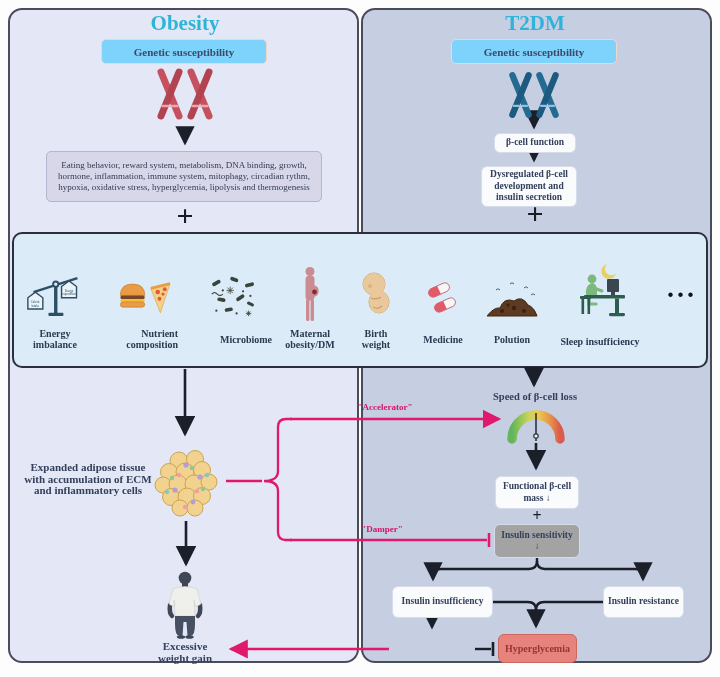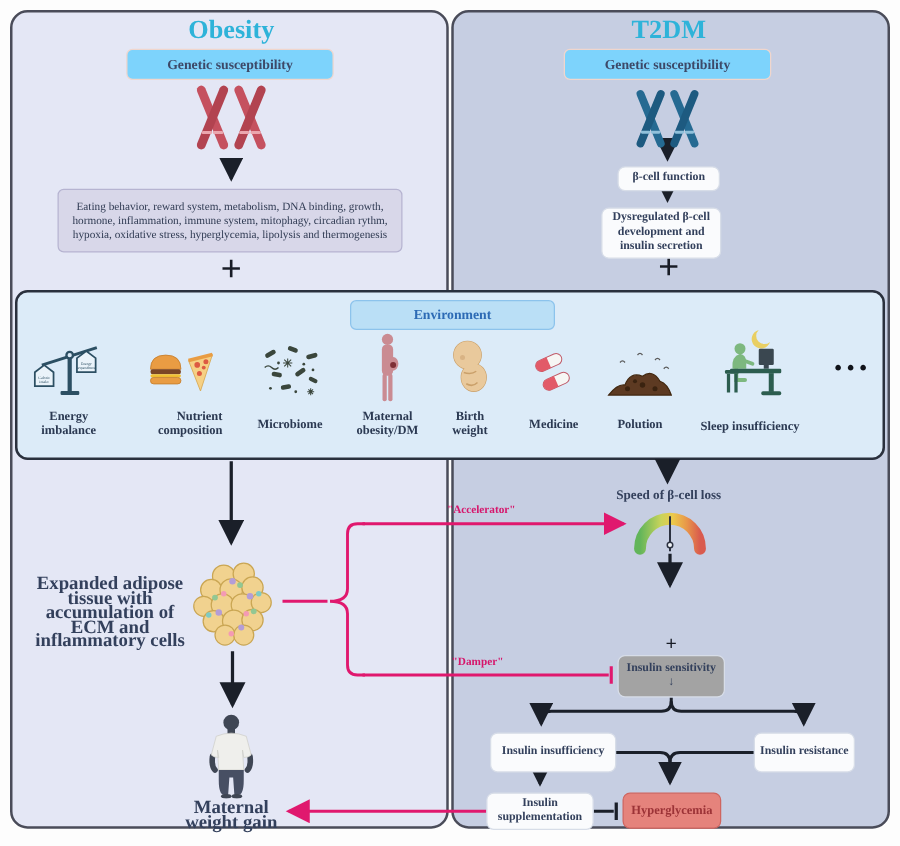--- a/index.html
+++ b/index.html
@@ -9,21 +9,21 @@
   .cbox{display:flex;align-items:center;justify-content:center;text-align:center;}
   .title{font-size:21px;font-weight:800;color:#2eb3d9;}
   .genetic{background:#7dd3fc;border:1px solid #f0d6cd;border-radius:5px;color:#3d4968;font-weight:700;font-size:11px;}
   .flowbox{background:#fafbfd;border:1px solid #d7dde8;border-radius:6px;color:#33405c;font-size:9.5px;font-weight:600;line-height:11.5px;padding:2px 4px;}
   .factors{background:#d8d7e9;border:1px solid #b6b4d1;border-radius:5px;color:#313c54;font-size:9px;font-weight:500;line-height:11px;padding:3px 6px;}
   .envband{background:#dcebf8;border:2.5px solid #2a303d;border-radius:10px;}
   .envlabel{background:#badff6;border:1.5px solid #8cc3ec;border-radius:5px;color:#2d6bb5;font-weight:700;font-size:11px;}
   .envitem-label{font-size:10px;font-weight:700;color:#2b3952;line-height:11px;text-align:center;}
   .plus{font-weight:800;color:#181c26;text-align:center;line-height:1;}
   .pinklabel{color:#d6156b;font-size:9px;font-weight:600;text-align:center;}
-  .smalltext{font-size:15px;font-weight:600;color:#33405c;line-height:11.5px;text-align:center;}
+  .smalltext{font-size:11px;font-weight:600;color:#33405c;line-height:11.5px;text-align:center;}
   .hyper{background:#e5837c;border:1px solid #cf655f;border-radius:6px;color:#9c3337;font-weight:700;font-size:10px;}
   .sens{background:#a3a3a3;}
   .dots{font-size:28px;font-weight:800;color:#10131a;letter-spacing:3px;text-align:center;}
   svg{display:block;}
 </style>
 </head>
 <body>
 
 <div id="canvas">
 
@@ -95,21 +95,20 @@
 
   <div class="abs cbox factors" style="left:46px;top:151px;width:276px;height:51px;z-index:4;">Eating behavior, reward system, metabolism, DNA binding, growth, hormone, inflammation, immune system, mitophagy, circadian rythm, hypoxia, oxidative stress, hyperglycemia, lipolysis and thermogenesis</div>
 
   <div class="abs plus" style="left:165px;top:201px;width:40px;font-size:30px;z-index:4;">+</div>
   <div class="abs plus" style="left:515px;top:199px;width:40px;font-size:30px;z-index:4;">+</div>
 
   <div class="abs cbox flowbox" style="left:494px;top:133px;width:82px;height:20px;z-index:4;text-align:right;">β-cell function</div>
   <div class="abs cbox flowbox" style="left:481px;top:166px;width:96px;height:41px;z-index:4;">Dysregulated β-cell development and insulin secretion</div>
 
   <div class="abs envband" style="left:12px;top:232px;width:696px;height:136px;z-index:2;"></div>
-  <div class="abs cbox envlabel" style="left:280px;top:240px;width:164px;height:24px;z-index:4;">Environment</div>
 
   <svg class="abs" style="left:26px;top:268px;z-index:4;" width="58" height="52" viewBox="0 0 62 52">
     <rect x="24" y="46" width="16" height="3.5" rx="1" fill="#2c4f63"></rect>
     <rect x="30" y="17" width="3.6" height="30" fill="#2c4f63"></rect>
     <line x1="8" y1="24" x2="55" y2="9" stroke="#2c4f63" stroke-width="2.6"></line>
     <circle cx="31.8" cy="15.5" r="2.8" fill="#dcebf8" stroke="#2c4f63" stroke-width="2"></circle>
     <path d="M2,30 L10,24 L18,30 L18,42 L2,42 Z" fill="#eaf3fa" stroke="#2c4f63" stroke-width="1.5"></path>
     <path d="M38,18 L46,12 L54,18 L54,30 L38,30 Z" fill="#eaf3fa" stroke="#2c4f63" stroke-width="1.5"></path>
     <text x="10" y="35.5" font-size="3.4" text-anchor="middle" fill="#2c4f63">Calorie</text>
     <text x="10" y="39.5" font-size="3.4" text-anchor="middle" fill="#2c4f63">intake</text>
@@ -146,21 +145,21 @@
       <circle cx="13" cy="42" r="1.2"></circle>
         <circle cx="50" cy="26" r="1.2"></circle>
         <circle cx="35" cy="45" r="1.2"></circle>
     </g>
     <path d="M8,24 q3,-3 6,0 q3,3 6,0" fill="none" stroke="#3a463c" stroke-width="1.2"></path>
     <g stroke="#3a463c" stroke-width="0.9">
       <path d="M28,16 l0,8 M24,20 l8,0 M25,17 l6,6 M31,17 l-6,6"></path>
       <path d="M48,42 l0,6 M45,45 l6,0 M46,43 l4,4 M50,43 l-4,4"></path>
     </g>
   </svg>
-  <div class="abs envitem-label" style="left:192px;top:334px;width:80px;z-index:4;">Microbiome</div>
+  <div class="abs envitem-label" style="left:192px;top:334px;width:80px;z-index:4;text-align:right;">Microbiome</div>
 
   <svg class="abs" style="left:299px;top:266px;z-index:4;" width="22" height="58" viewBox="0 0 22 58">
     <circle cx="11" cy="5.5" r="4.5" fill="#ca8b92"></circle>
     <rect x="6.5" y="9.5" width="9" height="25" rx="4" fill="#ca8b92"></rect>
     <ellipse cx="15.5" cy="25" rx="4.2" ry="5.5" fill="#ca8b92"></ellipse>
     <circle cx="15.5" cy="26" r="2.4" fill="#7e2f36"></circle>
     <rect x="7" y="33" width="3.4" height="22" rx="1.6" fill="#ca8b92"></rect>
     <rect x="11.6" y="33" width="3.4" height="22" rx="1.6" fill="#ca8b92"></rect>
   </svg>
   <div class="abs envitem-label" style="left:272px;top:328px;width:76px;z-index:4;">Maternal obesity/DM</div>
@@ -259,41 +258,41 @@
   <svg class="abs" style="left:157px;top:571px;z-index:4;" width="56" height="68" viewBox="0 0 56 68">
     <circle cx="28" cy="7" r="6.3" fill="#3f4654"></circle>
     <rect x="25" y="12" width="6" height="5" fill="#3f4654"></rect>
     <path d="M13,34 q-1,8 2,11" stroke="#3f4654" stroke-width="4.5" fill="none" stroke-linecap="round"></path>
     <path d="M43,34 q1,8 -2,11" stroke="#3f4654" stroke-width="4.5" fill="none" stroke-linecap="round"></path>
     <path d="M16,18 Q28,13 40,18 L44,33 Q42,35 38,35 L37,29 L38,45 L18,45 L17,29 L18,35 Q14,35 12,33 Z" fill="#efefec" stroke="#cfcfca" stroke-width="0.6"></path>
     <path d="M18,45 L38,45 L38,53 Q38,65 33.5,65 L30.5,65 L29.5,51 L26.5,51 L25.5,65 L22.5,65 Q18,65 18,53 Z" fill="#474f63"></path>
     <ellipse cx="24" cy="66" rx="4.2" ry="1.8" fill="#3f4654"></ellipse>
     <ellipse cx="32.5" cy="66" rx="4.2" ry="1.8" fill="#3f4654"></ellipse>
   </svg>
-  <div class="abs smalltext" style="left:147px;top:641px;width:76px;z-index:4;">Maternal weight gain</div>
+  <div class="abs smalltext" style="left:147px;top:641px;width:76px;z-index:4;">Excessive weight gain</div>
 
   <div class="abs pinklabel" style="left:340px;top:402px;width:90px;z-index:4;">"Accelerator"</div>
   <div class="abs pinklabel" style="left:345px;top:524px;width:74px;z-index:4;">"Damper"</div>
 
   <div class="abs smalltext" style="left:475px;top:391px;width:120px;font-size:10.5px;z-index:4;">Speed of β-cell loss</div>
   <svg class="abs" style="left:506px;top:407px;z-index:4;" width="60" height="38" viewBox="0 0 60 38">
     <defs>
       <linearGradient id="gaugeGrad" x1="0" y1="0" x2="1" y2="0">
         <stop offset="0" stop-color="#62b55a"></stop>
         <stop offset="0.35" stop-color="#c9d45a"></stop>
         <stop offset="0.55" stop-color="#ecc94b"></stop>
         <stop offset="0.78" stop-color="#e8964a"></stop>
         <stop offset="1" stop-color="#d95b4e"></stop>
       </linearGradient>
     </defs>
     <path d="M6,32 A24,24 0 0 1 54,32" fill="none" stroke="url(#gaugeGrad)" stroke-width="9.5" stroke-linecap="round"></path>
     <line x1="30" y1="6" x2="30" y2="34" stroke="#2b3140" stroke-width="1.6"></line>
     <circle cx="30" cy="29" r="2.2" fill="#f0f4f8" stroke="#2b3140" stroke-width="1.2"></circle>
   </svg>
 
+  <div class="abs cbox flowbox" style="left:495px;top:476px;width:84px;height:33px;z-index:4;">Functional β-cell mass ↓</div>
   <div class="abs plus" style="left:525px;top:508px;width:24px;font-size:16px;z-index:4;">+</div>
   <div class="abs cbox flowbox sens" style="left:494px;top:524px;width:86px;height:34px;z-index:4;">Insulin sensitivity ↓</div>
   <div class="abs cbox flowbox" style="left:392px;top:586px;width:101px;height:32px;z-index:4;">Insulin insufficiency</div>
   <div class="abs cbox flowbox" style="left:603px;top:586px;width:81px;height:32px;z-index:4;">Insulin resistance</div>
-  <div class="abs cbox flowbox" style="left:389px;top:634px;width:86px;height:30px;z-index:4;">Insulin supplementation</div>
   <div class="abs cbox hyper" style="left:498px;top:634px;width:79px;height:29px;z-index:4;">Hyperglycemia</div>
 
 </div>
 
 </body></html>

